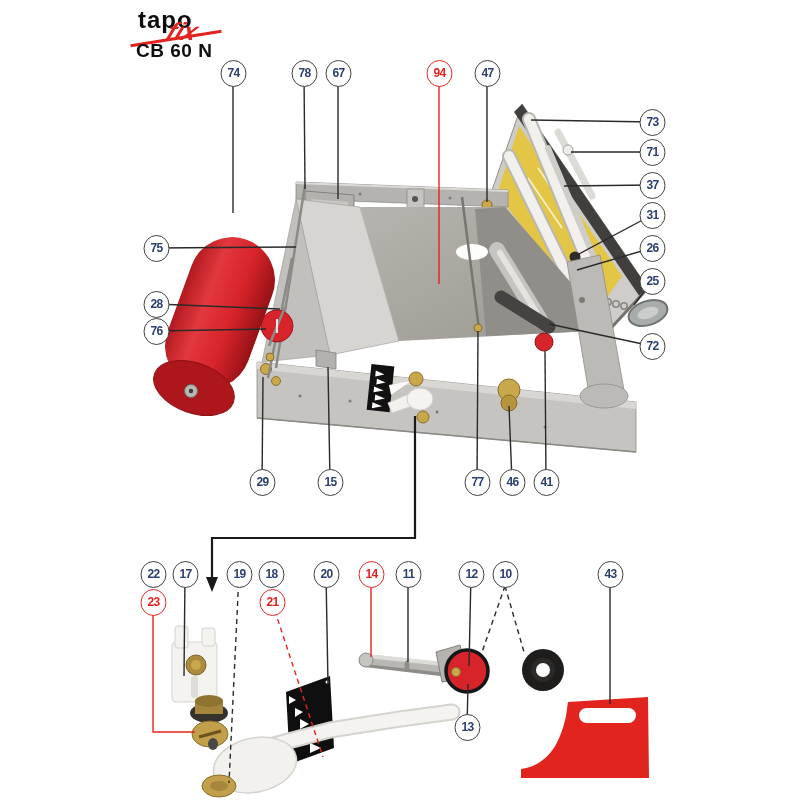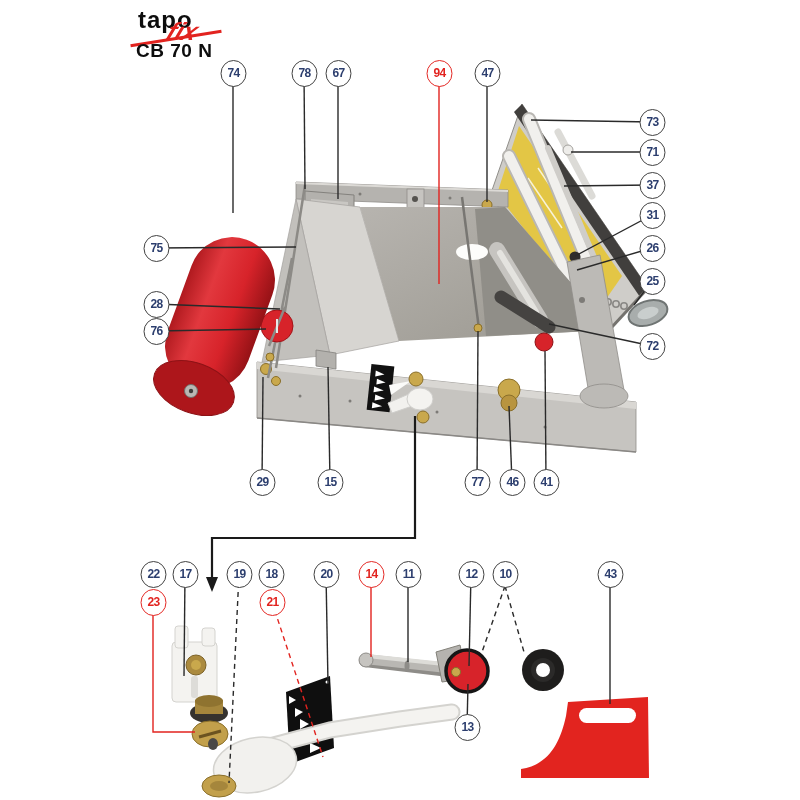--- a/index.html
+++ b/index.html
@@ -270,21 +270,21 @@
         <polyline points="505,586 524,652" fill="none" stroke="#2a2a2a" stroke-width="1.4" stroke-dasharray="5,4"></polyline>
         <polyline points="467,727 468,684" fill="none" stroke="#2a2a2a" stroke-width="1.4"></polyline>
         <polyline points="610,574 610,704" fill="none" stroke="#2a2a2a" stroke-width="1.4"></polyline>
       </g>
   </svg>
 
   <div class="logo">
     <span class="t1">tapo</span>
     <span class="t2">fix</span>
     <span class="swash"></span>
-    <span class="t3">CB 70 N</span>
+    <span class="t3">CB 60 N</span>
   </div>
 
 <div class="callout" style="left: 219.5px; top: 59.5px;">74</div>
     <div class="callout" style="left: 290.5px; top: 59.5px;">78</div>
     <div class="callout" style="left: 324.5px; top: 59.5px;">67</div>
     <div class="callout red" style="left: 425.5px; top: 59.5px;">94</div>
     <div class="callout" style="left: 473.5px; top: 59.5px;">47</div>
     <div class="callout" style="left: 638.5px; top: 108.5px;">73</div>
     <div class="callout" style="left: 638.5px; top: 138.5px;">71</div>
     <div class="callout" style="left: 638.5px; top: 171.5px;">37</div>

